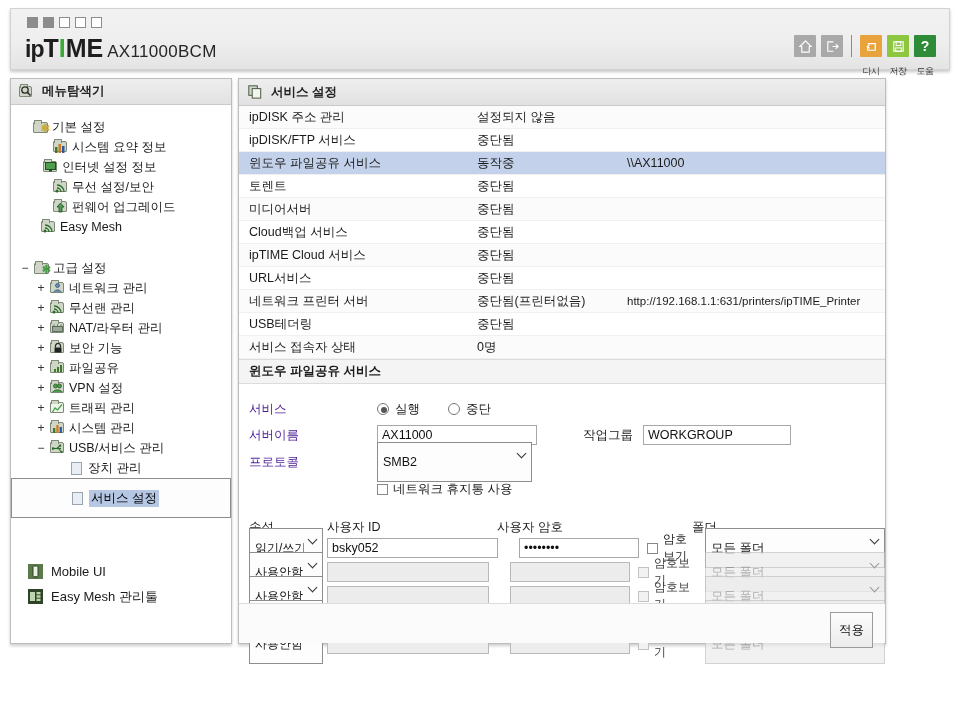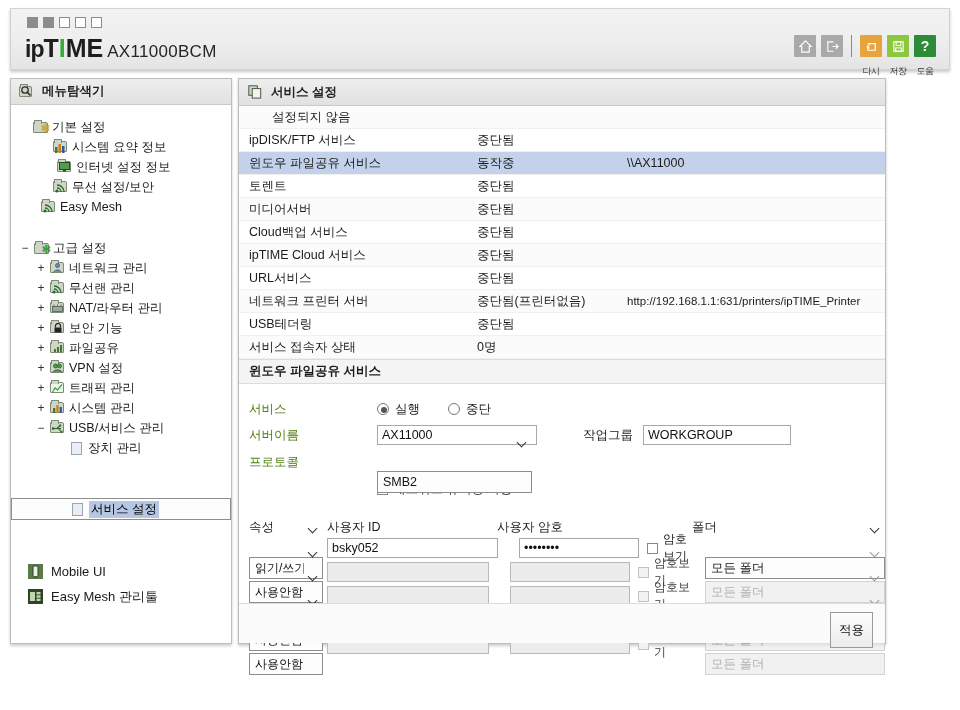--- a/index.html
+++ b/index.html
@@ -104,31 +104,31 @@
   .sc3 { flex: 1; }
 
   .sec-title {
     height: 25px; display:flex; align-items:center; padding-left: 10px;
     font-size: 12.5px; font-weight: 700; color:#1b1b1b;
     background:#f4f4f4; border-top:1px solid #dcdcdc; border-bottom:1px solid #dcdcdc;
   }
 
   .form { padding: 12px 0 0 10px; }
   .frow { display: flex; align-items: center; height: 26px; font-size: 12.5px; }
-  .flabel { width: 120px; color:#4d7c0f; }
+  .flabel { width: 120px; color:#4c1d95; }
 
   .radio { width:12px; height:12px; border-radius:50%; border:1px solid #777; background:#fff; position:relative; display:inline-block; flex:none; }
   .radio.on:after { content:''; position:absolute; left:2.5px; top:2.5px; width:6px; height:6px; border-radius:50%; background:#555; }
   .rlabel { margin-left:6px; margin-right:28px; }
 
   .txt { height:20px; border:1px solid #a8a8a8; background:#fff; font-size:12.5px; padding:0 4px; font-family:"Liberation Sans",sans-serif; color:#111; }
   .txt.dis { background:#ececec; border-color:#b9b9b9; }
 
-  .sel { height:22px; border:1px solid #8d8d8d; background:#fdfdfd; font-size:12.5px; padding:0 18px 0 5px; font-family:"Liberation Sans",sans-serif; color:#111;
-         -webkit-appearance:none; appearance:none; position:relative;margin-top:40px; }
+  .sel { height:40px; border:1px solid #8d8d8d; background:#fdfdfd; font-size:12.5px; padding:0 18px 0 5px; font-family:"Liberation Sans",sans-serif; color:#111;
+         -webkit-appearance:none; appearance:none; position:relative; }
   .selwrap { position:relative; display:inline-block; }
   .selwrap:after { content:''; position:absolute; right:7px; top:8px; width:6px; height:6px; border-right:1.6px solid #333; border-bottom:1.6px solid #333; transform:rotate(45deg); pointer-events:none; }
   .selwrap.dis:after { border-color:#9a9a9a; }
   .sel.dis { background:#ececec; border-color:#c0c0c0; color:#8e8e8e; }
 
   .cb { width:11px; height:11px; border:1px solid #888; background:#fff; display:inline-block; flex:none; }
   .cb.dis { border-color:#c2c2c2; background:#f2f2f2; }
 
   .users { margin-top: 14px; padding-left: 10px; }
   .uhead { display:flex; font-size:12.5px; color:#1b1b1b; height:20px; align-items:flex-end; }
@@ -231,40 +231,49 @@
       <span class="ico">
         <span class="fold" style="position:absolute;left:0;top:1px;width:14px;height:11px;"></span>
         <svg width="11" height="10" viewBox="0 0 11 10" style="position:absolute;left:2px;top:3px;">
             <rect x="0" y="4" width="2.5" height="6" fill="#3f7a2a"></rect>
             <rect x="3.5" y="1" width="2.5" height="9" fill="#cf7a1e"></rect>
             <rect x="7" y="3" width="2.5" height="7" fill="#2a5aa0"></rect>
           </svg>
       </span>
       <span class="lbl">시스템 요약 정보</span>
     </div>
-    <div class="tree-row" style="padding-left:46px;">
+    <div class="tree-row" style="padding-left:32px;">
       <span class="ico">
         <span class="fold" style="position:absolute;left:0;top:1px;width:14px;height:11px;"></span>
         <svg width="11" height="10" viewBox="0 0 11 10" style="position:absolute;left:2px;top:2px;">
             <rect x="0.5" y="0.5" width="10" height="7" fill="#4d9e4d" stroke="#1f4f1f"></rect>
             <rect x="4" y="7.5" width="3" height="2" fill="#1f4f1f"></rect>
           </svg>
       </span>
       <span class="lbl">인터넷 설정 정보</span>
     </div>
     <div class="tree-row" style="padding-left:42px;">
       <span class="ico">
         <span class="fold" style="position:absolute;left:0;top:1px;width:14px;height:11px;"></span>
         <svg width="11" height="11" viewBox="0 0 11 11" style="position:absolute;left:2px;top:2px;">
             <circle cx="2" cy="9" r="1.5" fill="#2a6b2a"></circle>
             <path d="M2 6 A4 4 0 0 1 6 10" fill="none" stroke="#2a6b2a" stroke-width="1.3"></path>
             <path d="M2 3 A7 7 0 0 1 9 10" fill="none" stroke="#2a6b2a" stroke-width="1.3"></path>
           </svg>
       </span>
       <span class="lbl">무선 설정/보안</span>
+    </div>
+    <div class="tree-row" style="padding-left:42px;">
+      <span class="ico">
+        <span class="fold" style="position:absolute;left:0;top:1px;width:14px;height:11px;"></span>
+        <svg width="11" height="11" viewBox="0 0 11 11" style="position:absolute;left:2px;top:2px;">
+            <path d="M5.5 1 L9 5 H7 V10 H4 V5 H2 Z" fill="#4d9e4d" stroke="#1f4f1f" stroke-width="0.8"></path>
+          </svg>
+      </span>
+      <span class="lbl">펀웨어 업그레이드</span>
     </div>
     <div class="tree-row" style="padding-left:30px;">
       <span class="ico">
         <span class="fold" style="position:absolute;left:0;top:1px;width:14px;height:11px;"></span>
         <svg width="11" height="11" viewBox="0 0 11 11" style="position:absolute;left:2px;top:2px;">
             <circle cx="2" cy="9" r="1.5" fill="#2a6b2a"></circle>
             <path d="M2 6 A4 4 0 0 1 6 10" fill="none" stroke="#2a6b2a" stroke-width="1.3"></path>
             <path d="M2 3 A7 7 0 0 1 9 10" fill="none" stroke="#2a6b2a" stroke-width="1.3"></path>
           </svg>
       </span>
@@ -432,20 +441,21 @@
       <svg width="14" height="14" viewBox="0 0 14 14">
           <rect x="0.8" y="0.8" width="8.5" height="9.5" fill="#cfd6c8" stroke="#4a5a43" stroke-width="1"></rect>
           <rect x="4.2" y="3.6" width="8.5" height="9.5" fill="#f2f4ef" stroke="#4a5a43" stroke-width="1"></rect>
         </svg>
     </span>
     <span class="t">서비스 설정</span>
   </div>
 
   <div>
     <div class="stat-row odd">
+      <span class="sc1">ipDISK 주소 관리</span>
       <span class="sc2">설정되지 않음</span>
       <span class="sc3"></span>
     </div>
     <div class="stat-row even">
       <span class="sc1">ipDISK/FTP 서비스</span>
       <span class="sc2">중단됨</span>
       <span class="sc3"></span>
     </div>
     <div class="stat-row hl">
       <span class="sc1">윈도우 파일공유 서비스</span>

